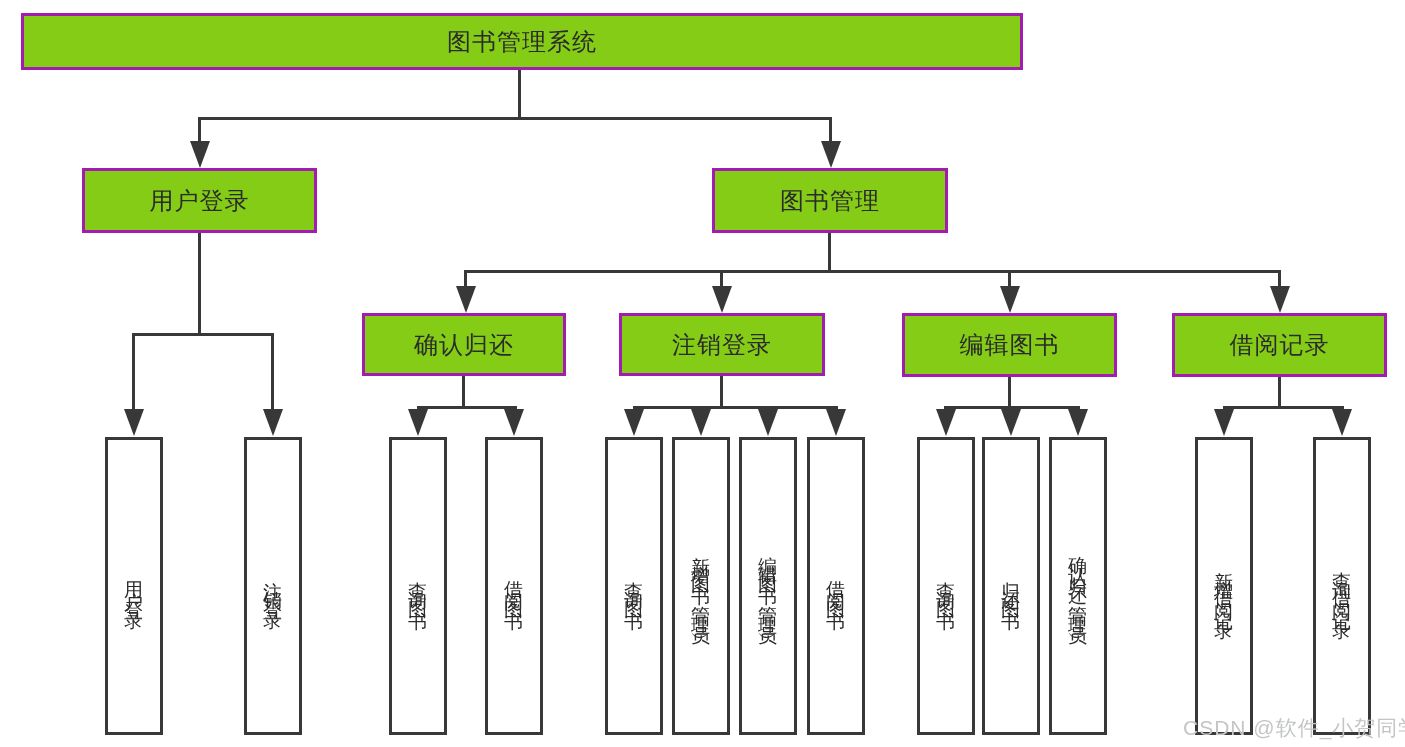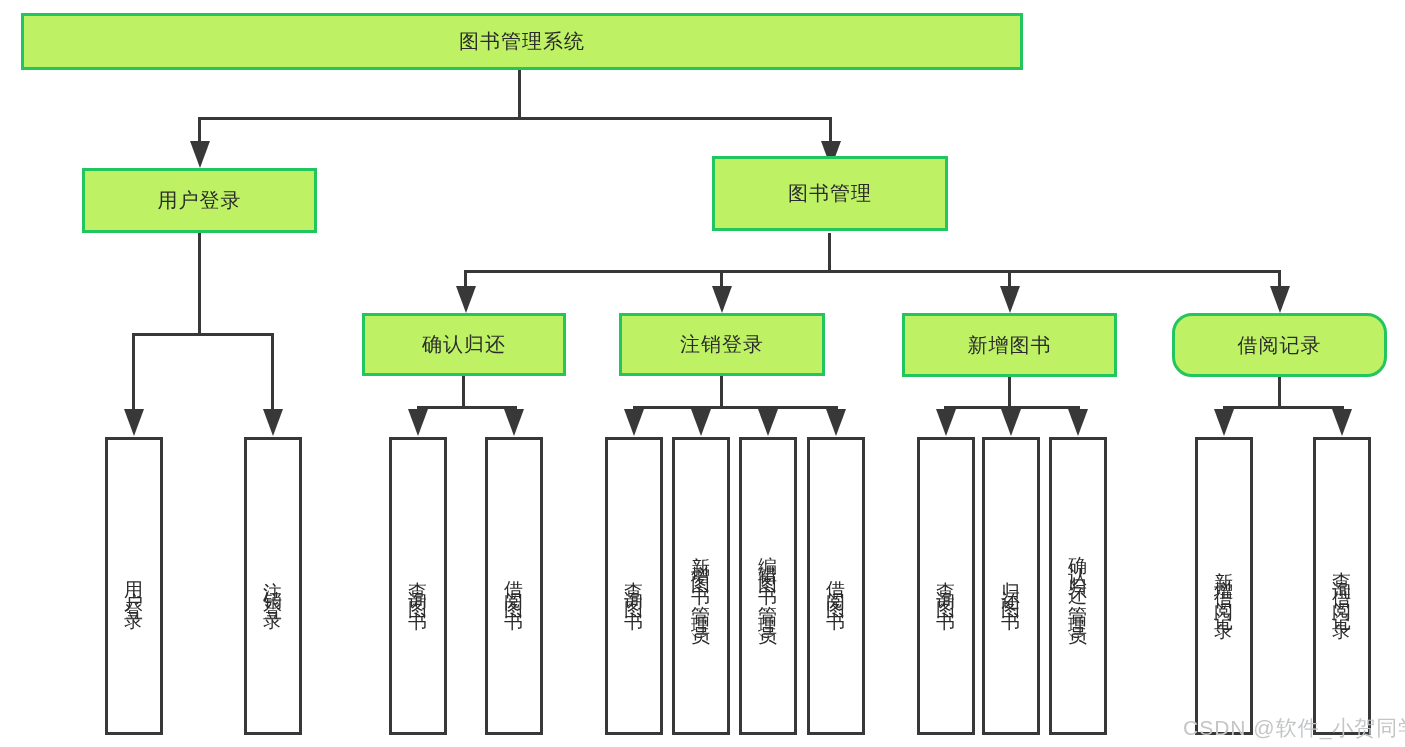--- a/index.html
+++ b/index.html
@@ -1,23 +1,23 @@
 <!DOCTYPE html>
 <html><head>
 <meta charset="utf-8">
 <style>
   html,body{margin:0;padding:0;background:#fff;}
   .canvas{
     position:relative;width:1405px;height:747px;background:#fff;overflow:hidden;
     font-family:"Liberation Sans","DejaVu Sans",sans-serif;color:#2b2b2b;
   }
   .node{
-    position:absolute;box-sizing:border-box;border:3px solid #22c55e;background:#bef264;
+    position:absolute;box-sizing:border-box;border:3px solid #a21caf;background:#84cc16;
     display:flex;align-items:center;justify-content:center;
-    font-size:20px;letter-spacing:1px;color:#2b2b2b;
+    font-size:24px;letter-spacing:1px;color:#2b2b2b;
   }
   .leaf{
     position:absolute;box-sizing:border-box;border:3px solid #383838;background:#fff;
     top:437px;width:58px;height:298px;
     display:flex;align-items:center;justify-content:center;
   }
   .vtext{
     writing-mode:vertical-rl;text-orientation:mixed;
     font-size:19px;line-height:1;letter-spacing:10px;color:#2b2b2b;white-space:nowrap;
   }
@@ -44,21 +44,21 @@
   <div class="line" style="left:518px;top:70px;width:3px;height:50px;"></div>
   <div class="line" style="left:198px;top:117px;width:634px;height:3px;"></div>
   <div class="line" style="left:198px;top:117px;width:3px;height:26px;"></div>
   <div class="line" style="left:829px;top:117px;width:3px;height:26px;"></div>
   <div class="arrow" style="left:190px;top:141px;"></div>
   <div class="arrow" style="left:821px;top:141px;"></div>
 
   <div class="node" style="left:82px;top:168px;width:235px;height:65px;">
     <span>用户登录</span>
   </div>
-  <div class="node" style="left:712px;top:156px;width:236px;height:75px;">
+  <div class="node" style="left:712px;top:168px;width:236px;height:65px;">
     <span>图书管理</span>
   </div>
 
   <div class="line" style="left:198px;top:233px;width:3px;height:103px;"></div>
   <div class="line" style="left:132px;top:333px;width:142px;height:3px;"></div>
   <div class="line" style="left:132px;top:333px;width:3px;height:77px;"></div>
   <div class="line" style="left:271px;top:333px;width:3px;height:77px;"></div>
   <div class="arrow" style="left:124px;top:409px;"></div>
   <div class="arrow" style="left:263px;top:409px;"></div>
 
@@ -73,23 +73,23 @@
   <div class="arrow" style="left:1000px;top:286px;"></div>
   <div class="arrow" style="left:1270px;top:286px;"></div>
 
   <div class="node" style="left:362px;top:313px;width:204px;height:63px;">
     <span>确认归还</span>
   </div>
   <div class="node" style="left:619px;top:313px;width:206px;height:63px;">
     <span>注销登录</span>
   </div>
   <div class="node" style="left:902px;top:313px;width:215px;height:64px;">
-    <span>新增图书</span>
+    <span>编辑图书</span>
   </div>
-  <div class="node" style="left:1172px;top:313px;width:215px;height:64px;border-radius:20px;">
+  <div class="node" style="left:1172px;top:313px;width:215px;height:64px;">
     <span>借阅记录</span>
   </div>
 
   <div class="line" style="left:462px;top:376px;width:3px;height:33px;"></div>
   <div class="line" style="left:417px;top:406px;width:100px;height:3px;"></div>
   <div class="arrow" style="left:408px;top:409px;"></div>
   <div class="arrow" style="left:504px;top:409px;"></div>
 
   <div class="line" style="left:720px;top:376px;width:3px;height:33px;"></div>
   <div class="line" style="left:633px;top:406px;width:205px;height:3px;"></div>

